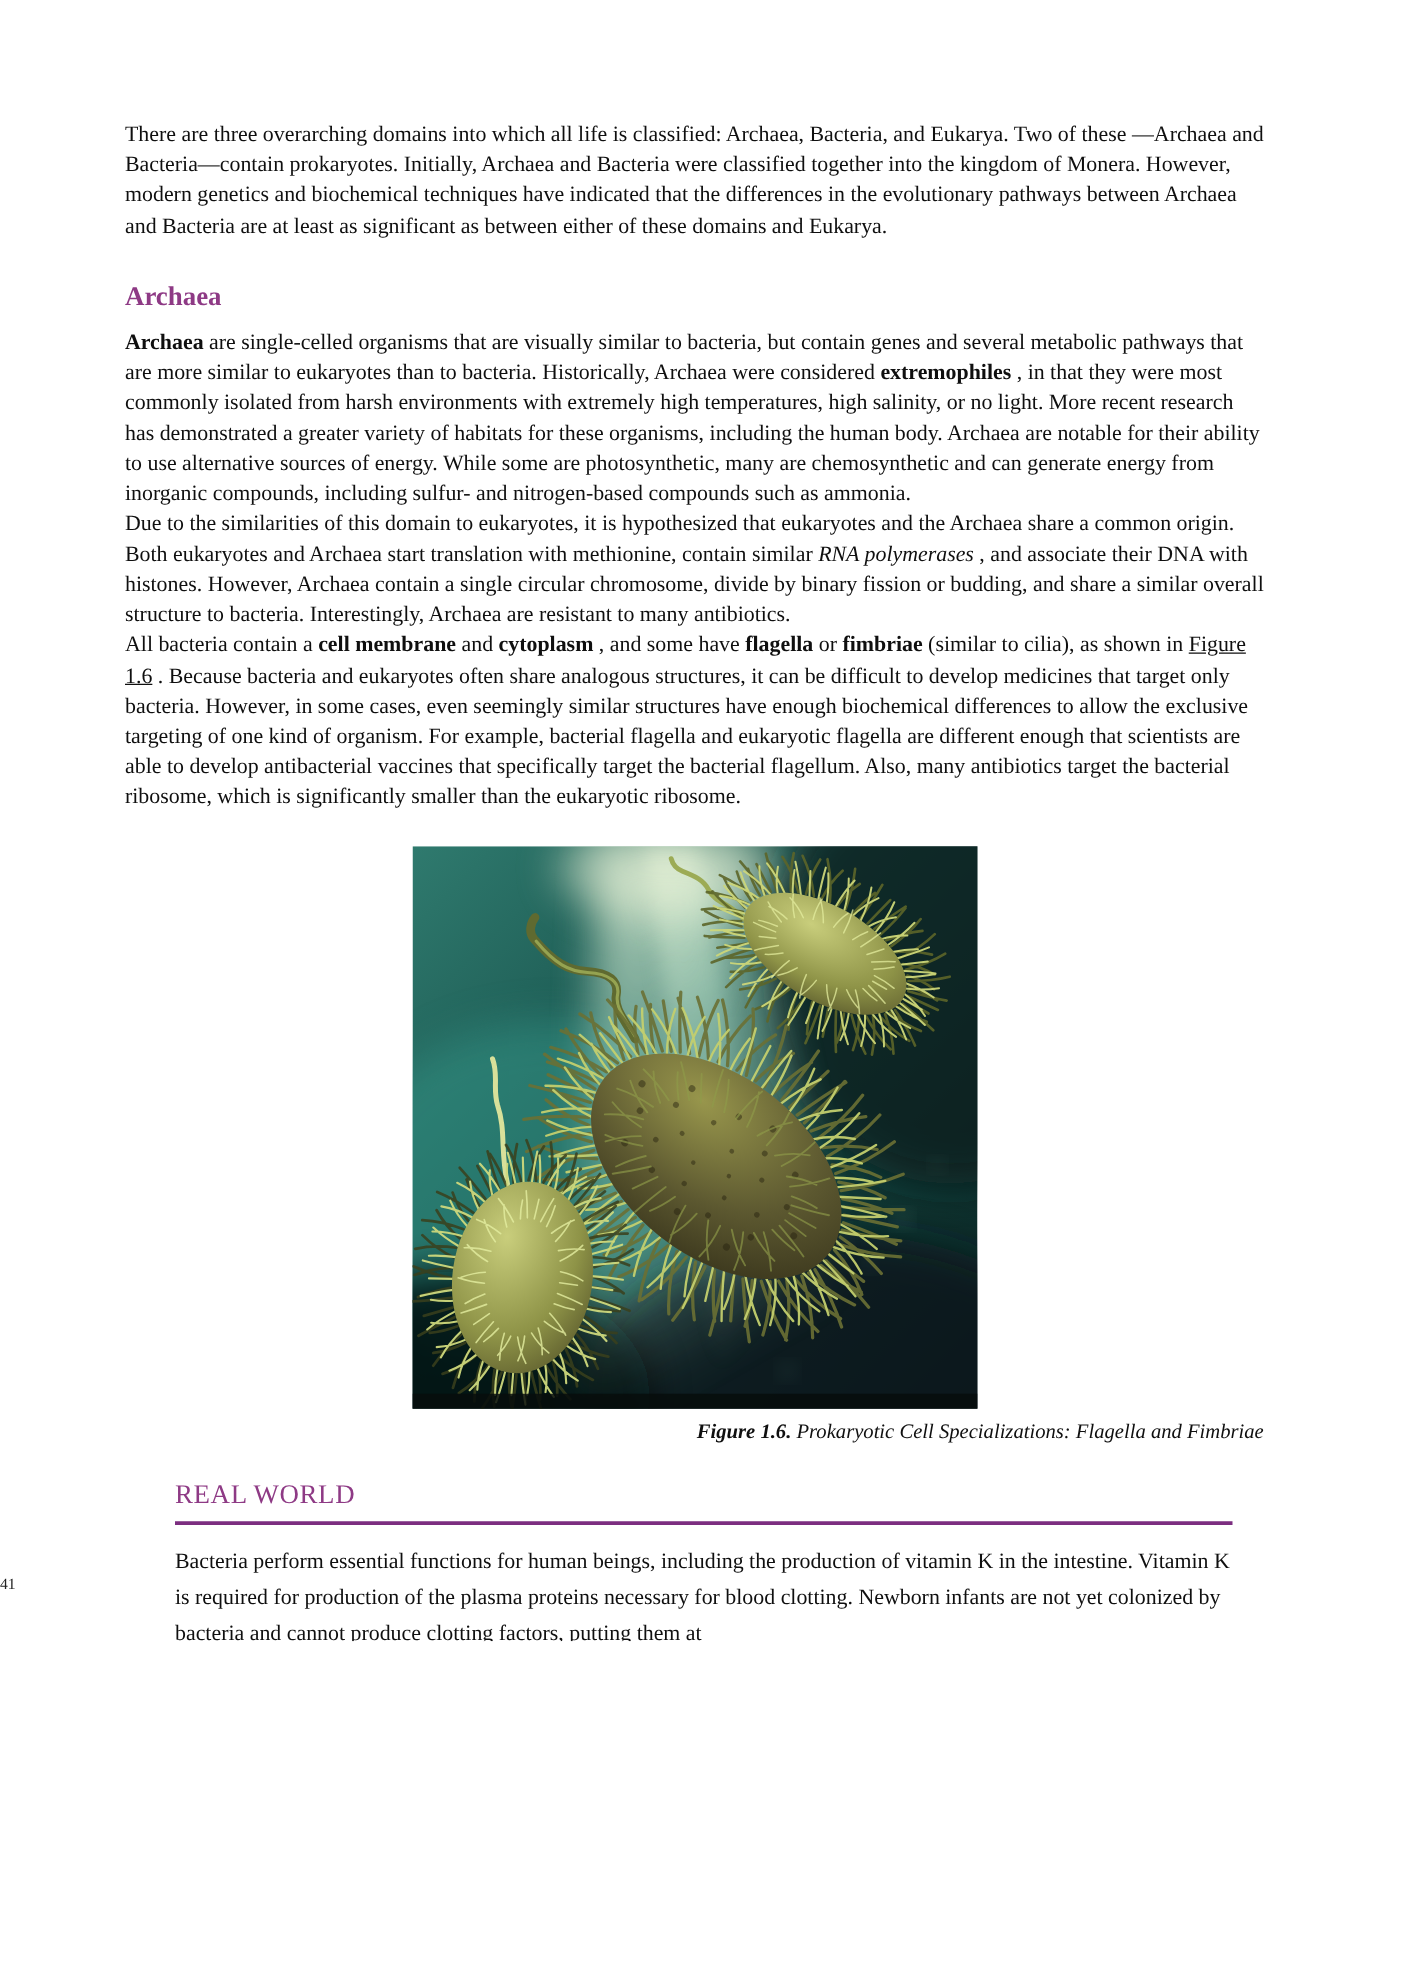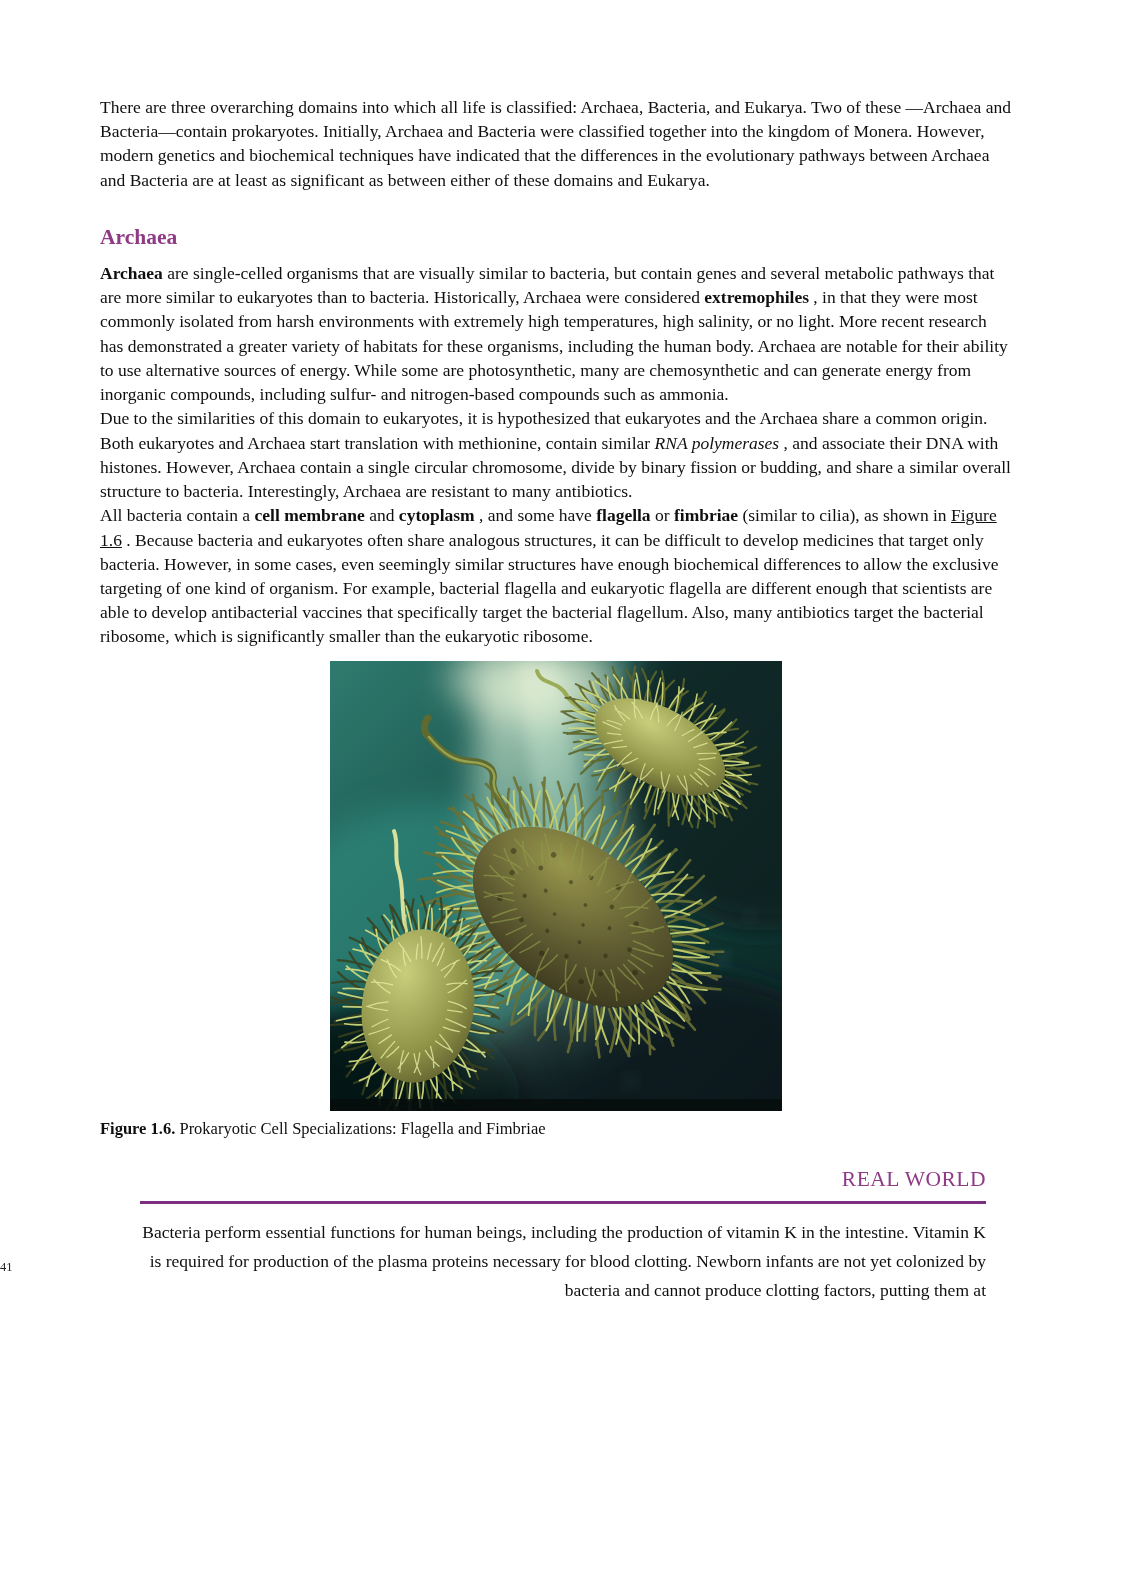--- a/index.html
+++ b/index.html
@@ -15,24 +15,24 @@
   .content{position:absolute;left:100px;top:95px;width:911px;}
   p.body{font-size:17.5px;line-height:1.385;margin:0;}
   .gap24{margin-top:24px;font-family:Liberation Serif, serif;}
   h2.section{
     font-size:21.5px;font-weight:bold;margin:33px 0 11px 0;
     font-family:"Liberation Serif", serif;
   }
   b{font-weight:bold;}
   i{font-style:italic;}
   a.fig-link{color:inherit;text-decoration:underline;cursor:pointer;}
-  figure{margin:12px 0 0 0;text-align:left;}
+  figure{margin:28px 0 0 0;text-align:right;font-style:italic;}
   .figure-image{width:452px;height:450px;margin:0 auto;line-height:0;}
   figcaption{font-size:16.5px;margin-top:8px;color:#0f0f0f;}
-  .real-world{margin:28px 0 0 40px;width:846px;text-align:right;}
+  .real-world{margin:28px 0 0 40px;width:846px;}
   .real-world h3{
     font-size:21.5px;font-weight:normal;letter-spacing:0.5px;
     margin:0;padding-bottom:9px;
   }
   .rw-rule{border:0;height:3px;margin:0;}
   .real-world p{font-size:17.5px;line-height:1.68;margin:14px 0 0 0;}
   .page-number{
     position:absolute;left:0;right:0;bottom:38px;
     text-align:left;font-size:12.5px;color:#222;
   }

